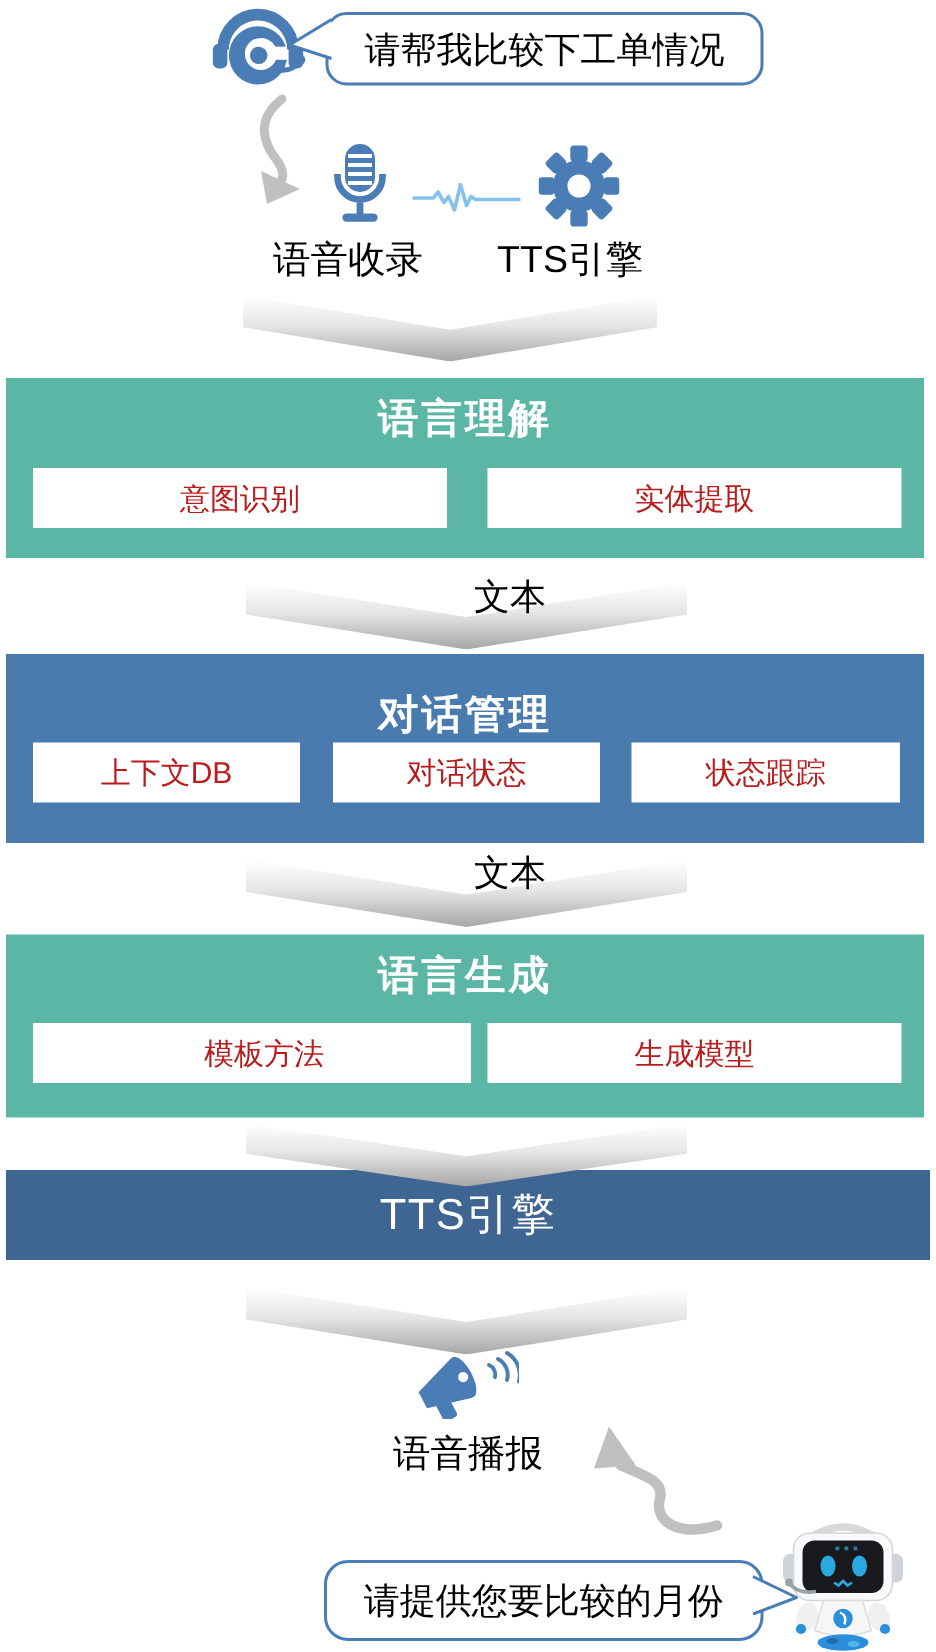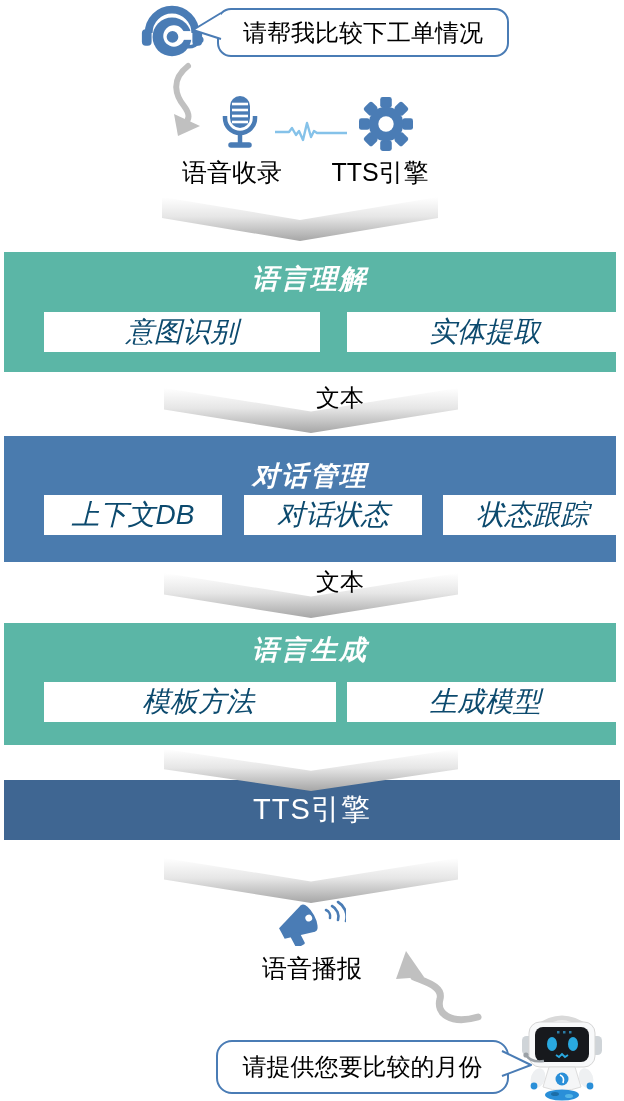--- a/index.html
+++ b/index.html
@@ -3,26 +3,26 @@
 <meta charset="utf-8">
 <style>
   html,body{margin:0;padding:0;background:#fff;}
   .stage{position:relative;width:624px;height:1101px;background:#fff;overflow:hidden;
          font-family:"Liberation Sans",sans-serif;color:#000;}
   .abs{position:absolute;}
   .bubble{position:absolute;background:#fff;border:2px solid var(--bubble-border,#4a7cb5);
           border-radius:14px;display:flex;align-items:center;justify-content:center;
           font-size:24px;color:#000;z-index:2;white-space:nowrap;}
   .tail{position:absolute;z-index:3;}
-  .block{position:absolute;left:4px;width:612px;font-style:italic;}
+  .block{position:absolute;left:4px;width:612px;}
   .block.green{background:var(--green,#5bb6a6);}
   .block.blue{background:var(--blue,#4a7bae);}
   .block-title{text-align:center;color:#fff;font-weight:bold;font-size:27px;letter-spacing:2px;}
   .white-box{position:absolute;height:40px;background:#fff;display:flex;align-items:center;
-             justify-content:center;font-size:28px;color:#0c4a6e;margin-left:22px;}
+             justify-content:center;font-size:20px;color:#b91c1c;}
   .chevron{position:absolute;z-index:1;
            background:linear-gradient(to bottom,#ffffff 0%,#e6e6e6 45%,#a6a6a6 100%);
            clip-path:polygon(0 0,50% 52%,100% 0,100% 48%,50% 100%,0 48%);}
   .flow-label{position:absolute;left:0;width:624px;text-align:center;font-size:24px;
               color:#000;z-index:4;padding-left:28px;}
   .stage-label{position:absolute;font-size:25px;color:#000;text-align:center;white-space:nowrap;}
   .tts-bar{position:absolute;left:4px;width:616px;height:60px;background:var(--tts-blue,#3f6692);
            color:#fff;display:flex;align-items:center;justify-content:center;
            font-size:29px;letter-spacing:1px;}
 </style>

